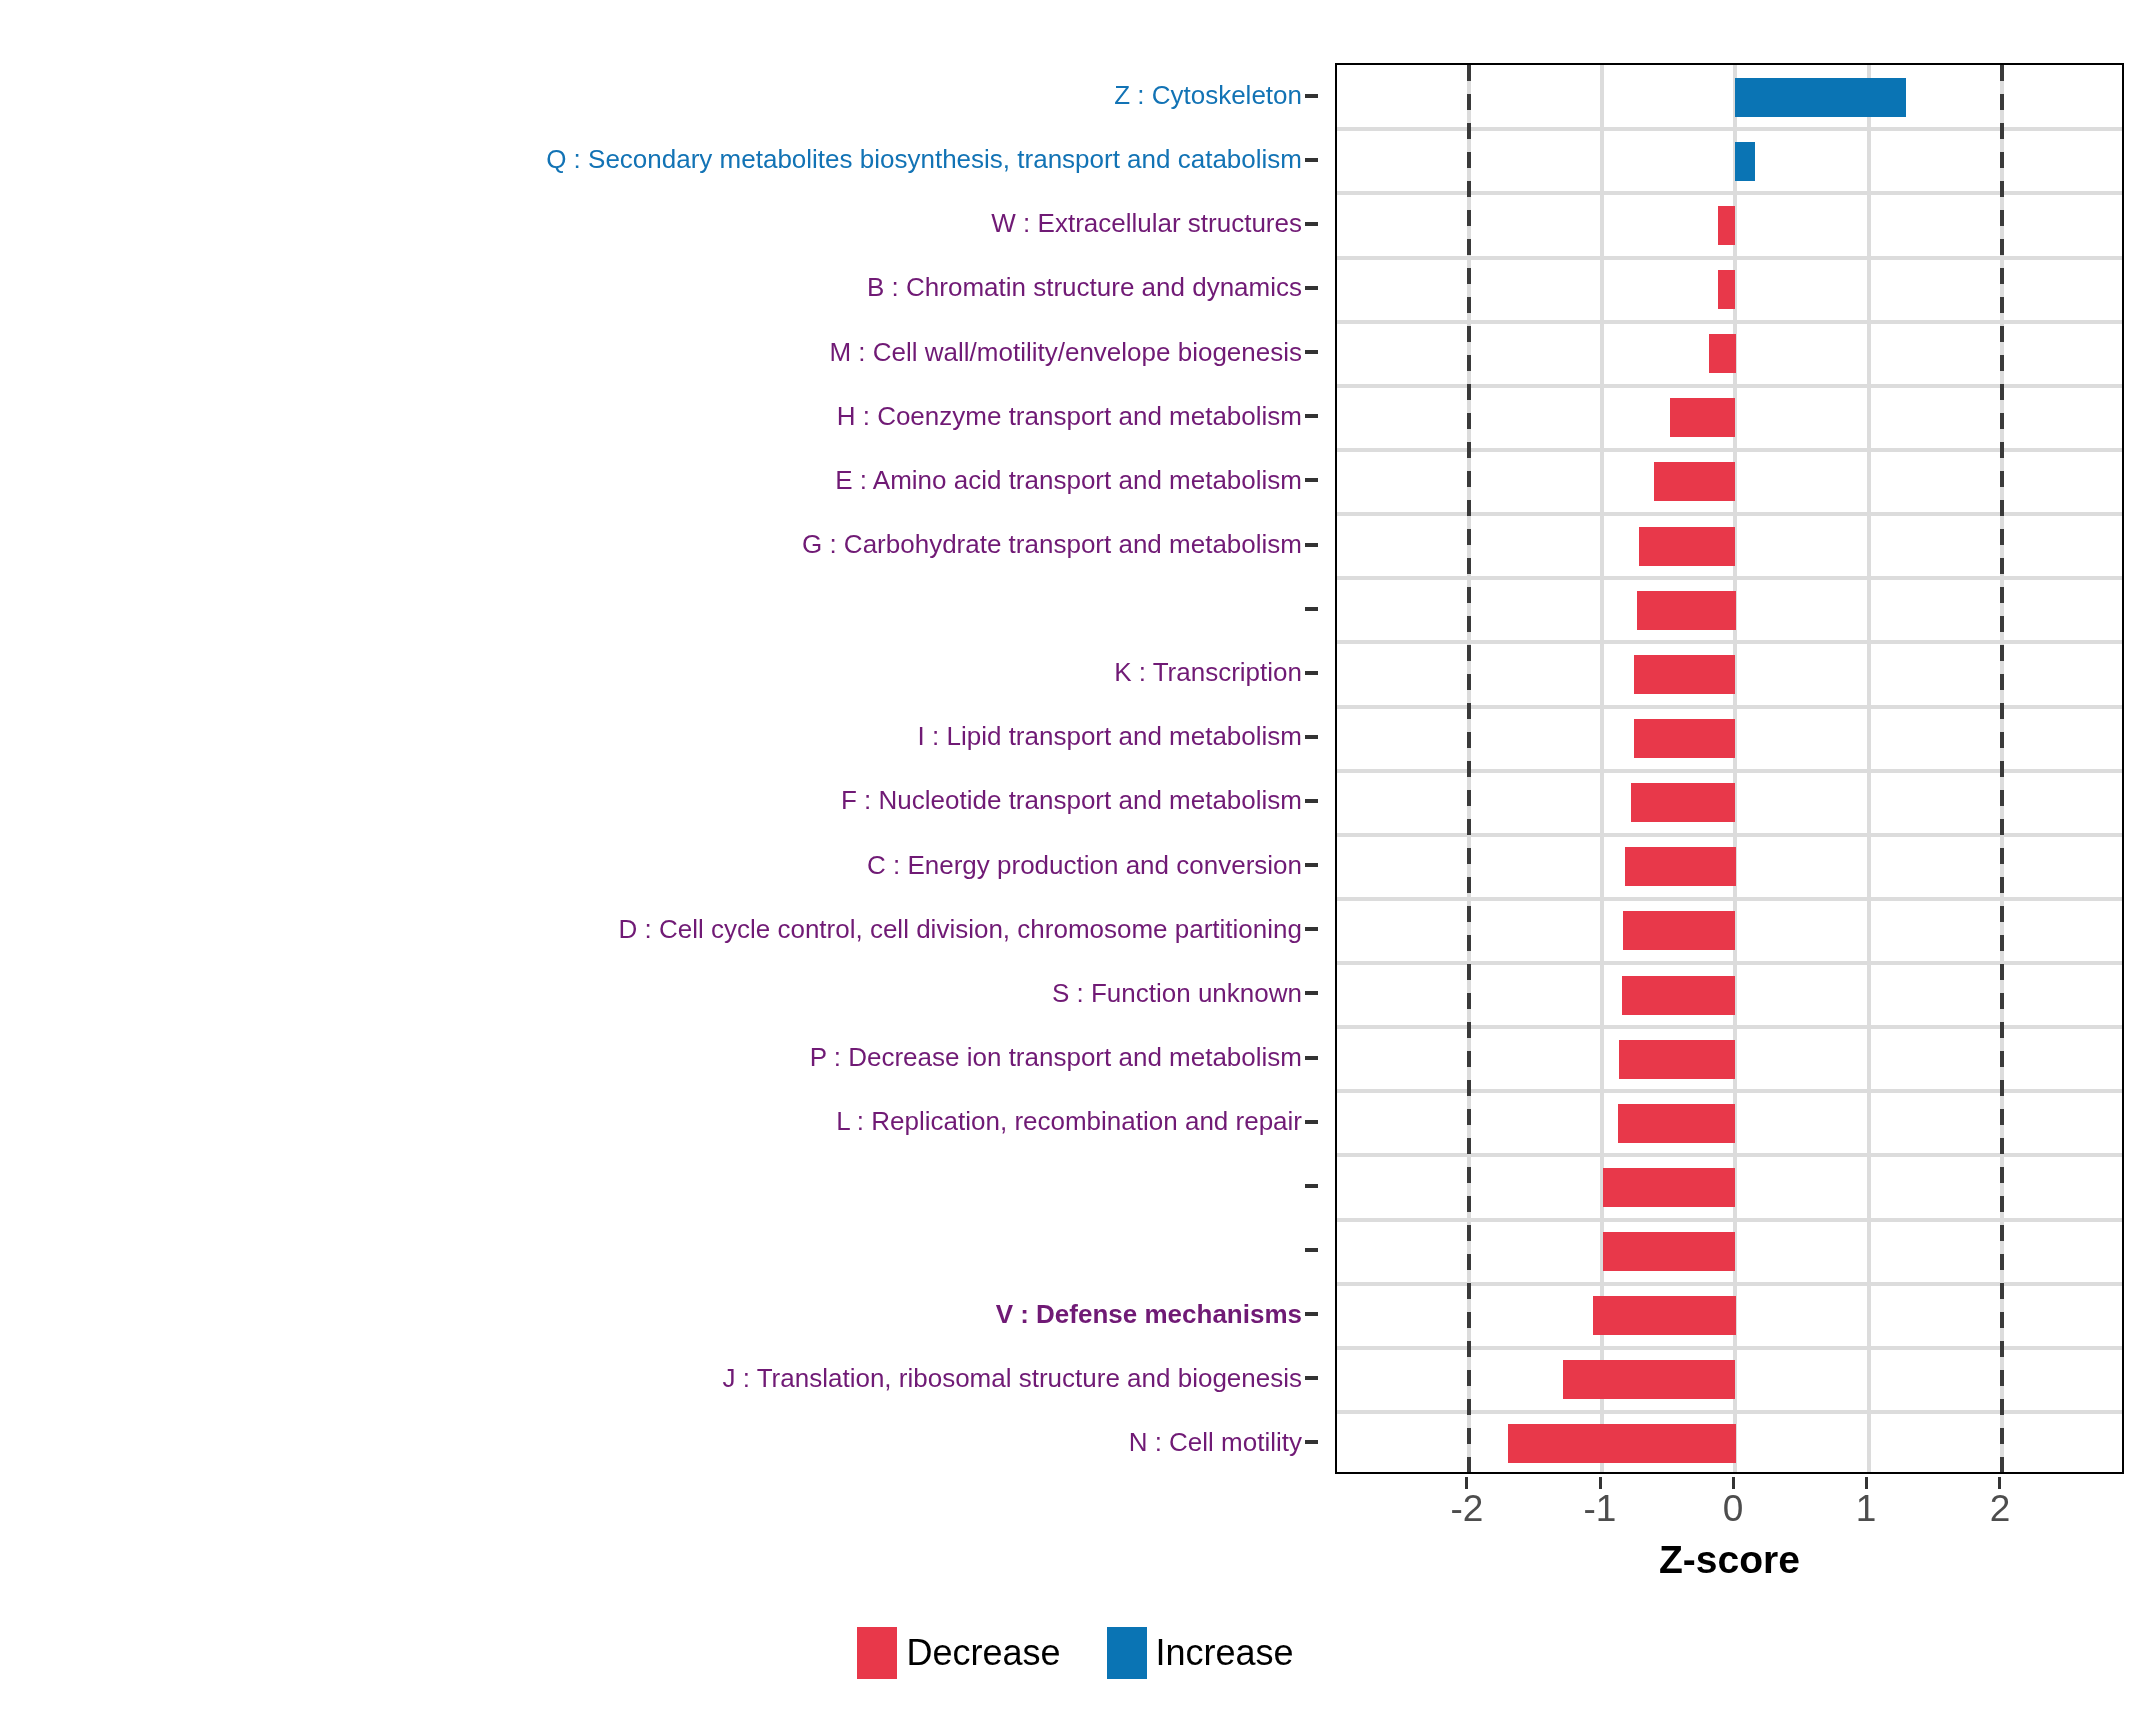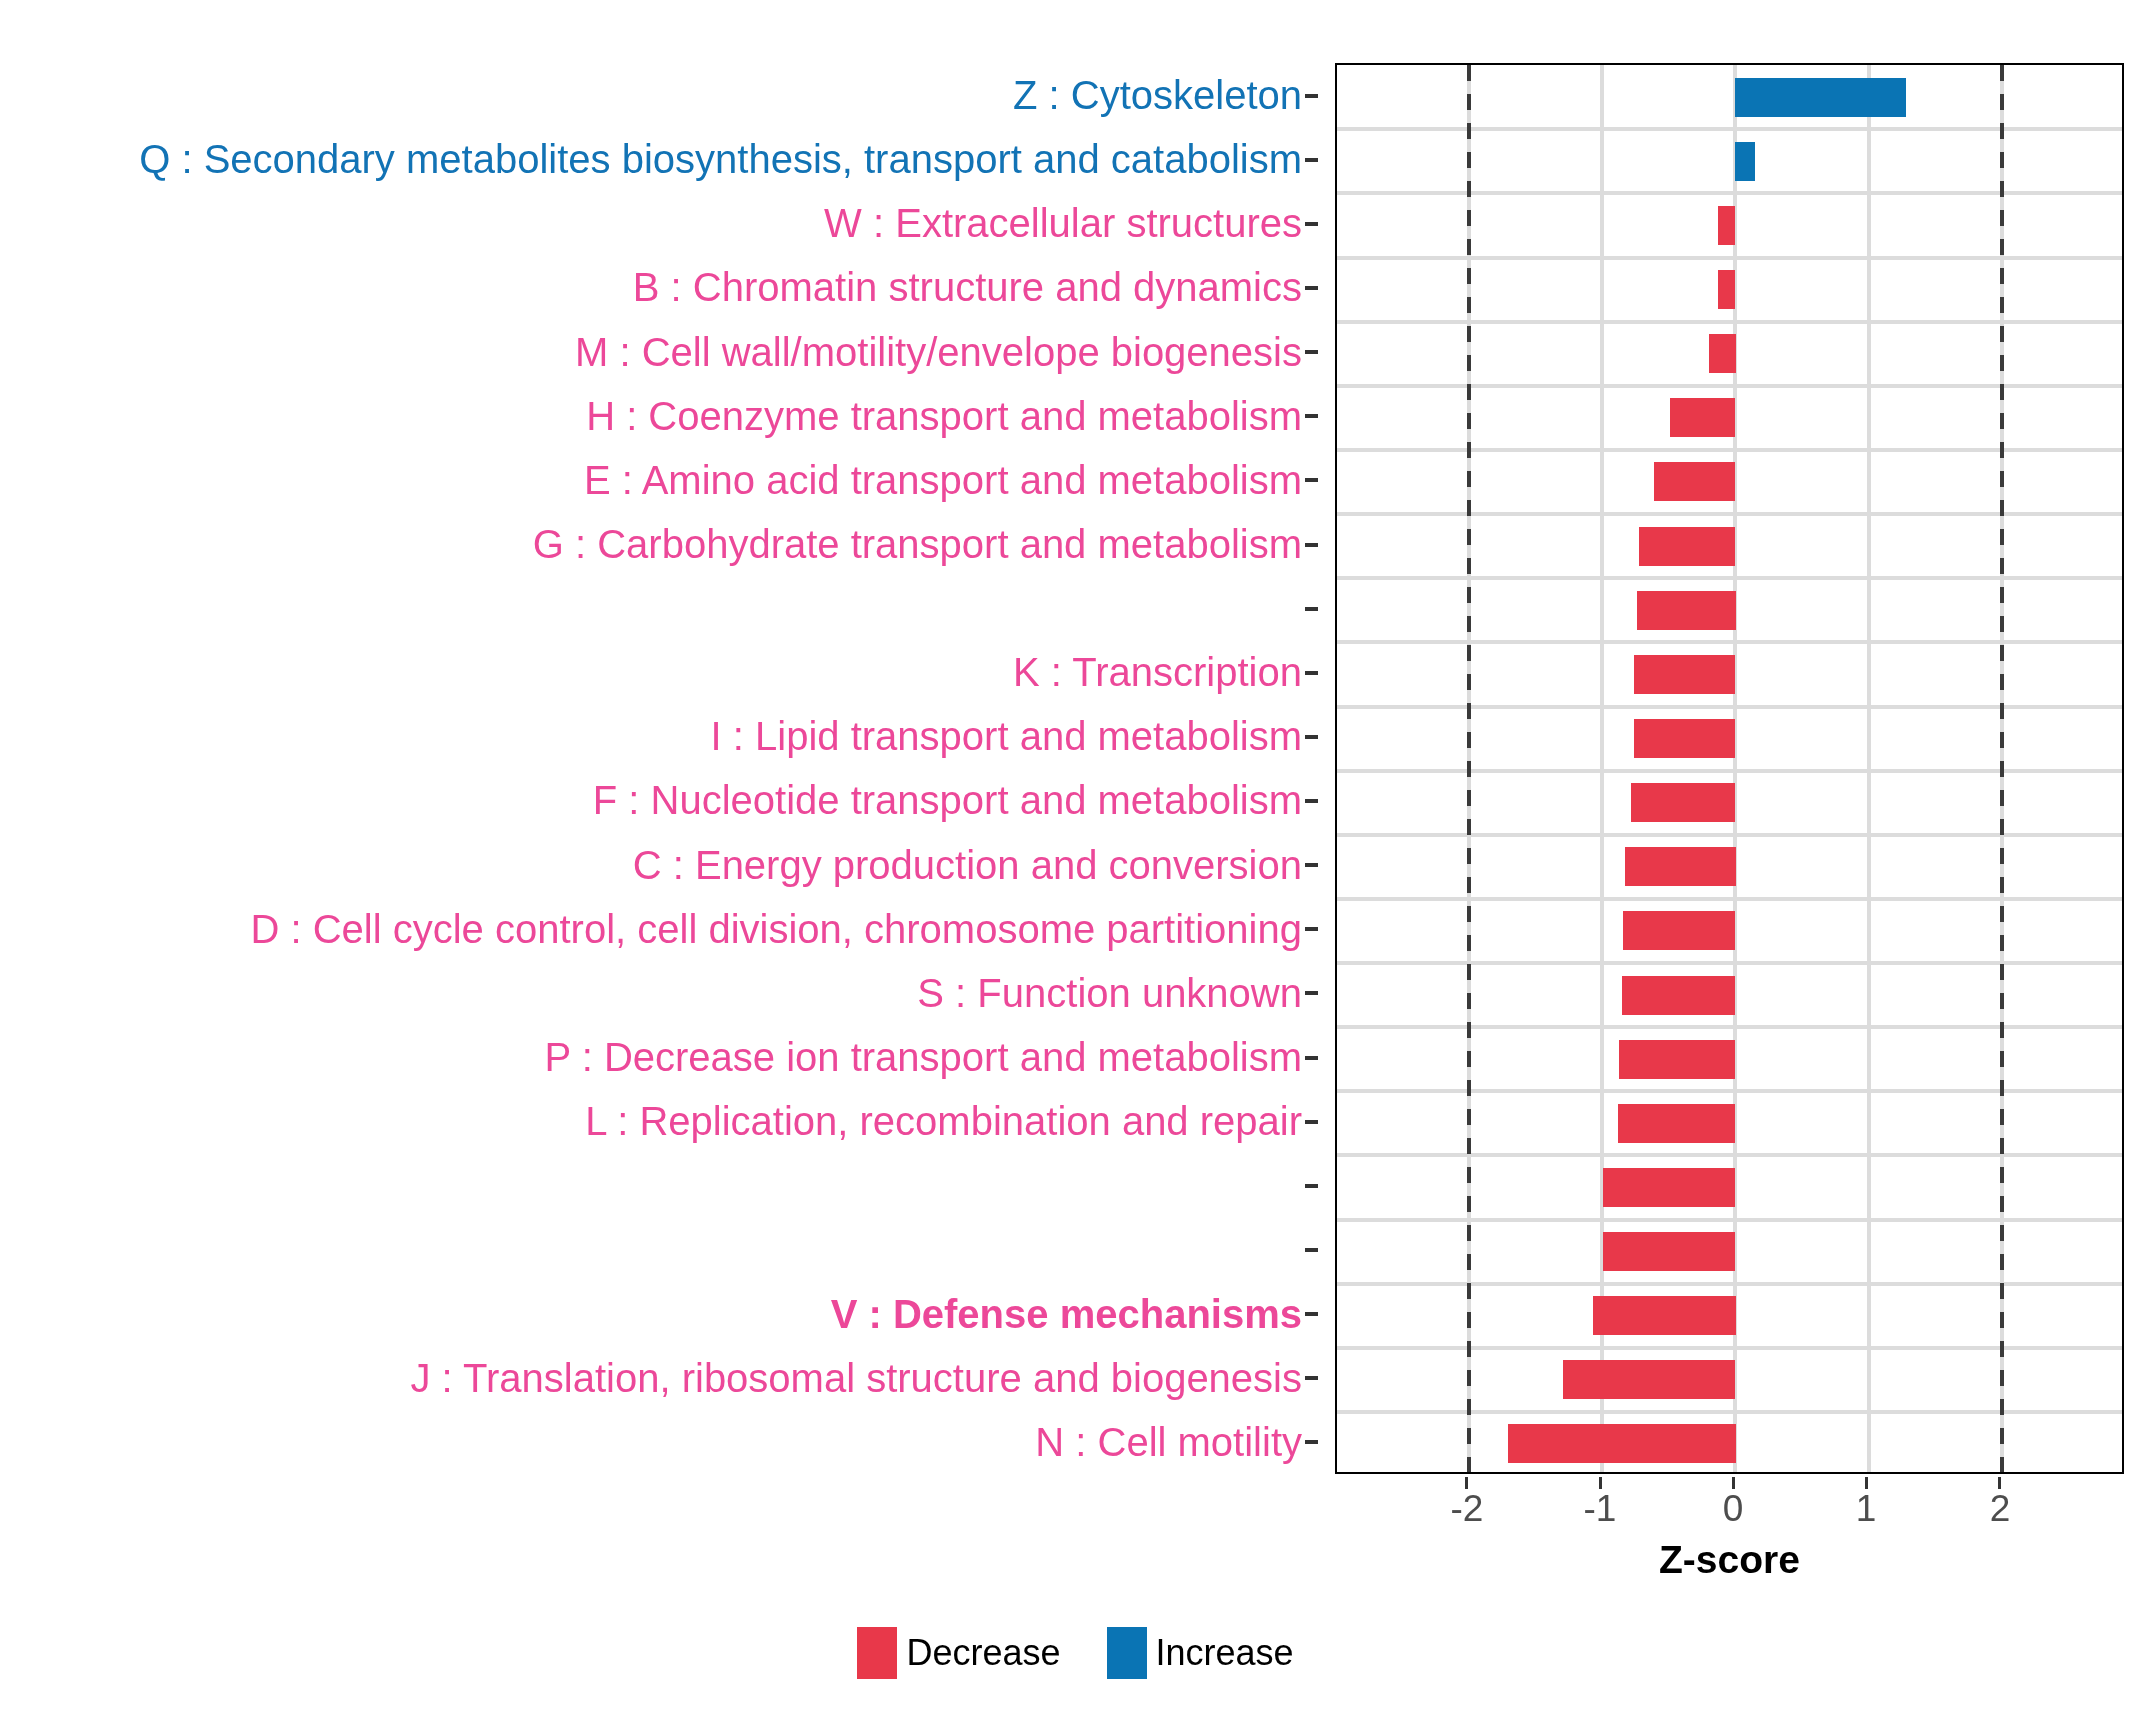--- a/index.html
+++ b/index.html
@@ -81,27 +81,27 @@
     position: absolute;
     left: 0;
     top: 63px;
     width: 1318px;
     height: 1411px;
   }
   .cat-label {
     position: absolute;
     right: 16px;
     text-align: right;
-    font-size: 40px;
+    font-size: 26px;
     line-height: 32px;
     white-space: nowrap;
     transform: translateY(-50%);
   }
   .cat-label.inc { color: #1273b5; }
-  .cat-label.dec { color: #ec4899; }
+  .cat-label.dec { color: #701a75; }
 
   .axis-tick-mark {
     position: absolute;
     width: 2.9px;
     height: 12.2px;
     background: #333333;
     top: 1477px;
   }
   .axis-tick-text {
     position: absolute;

